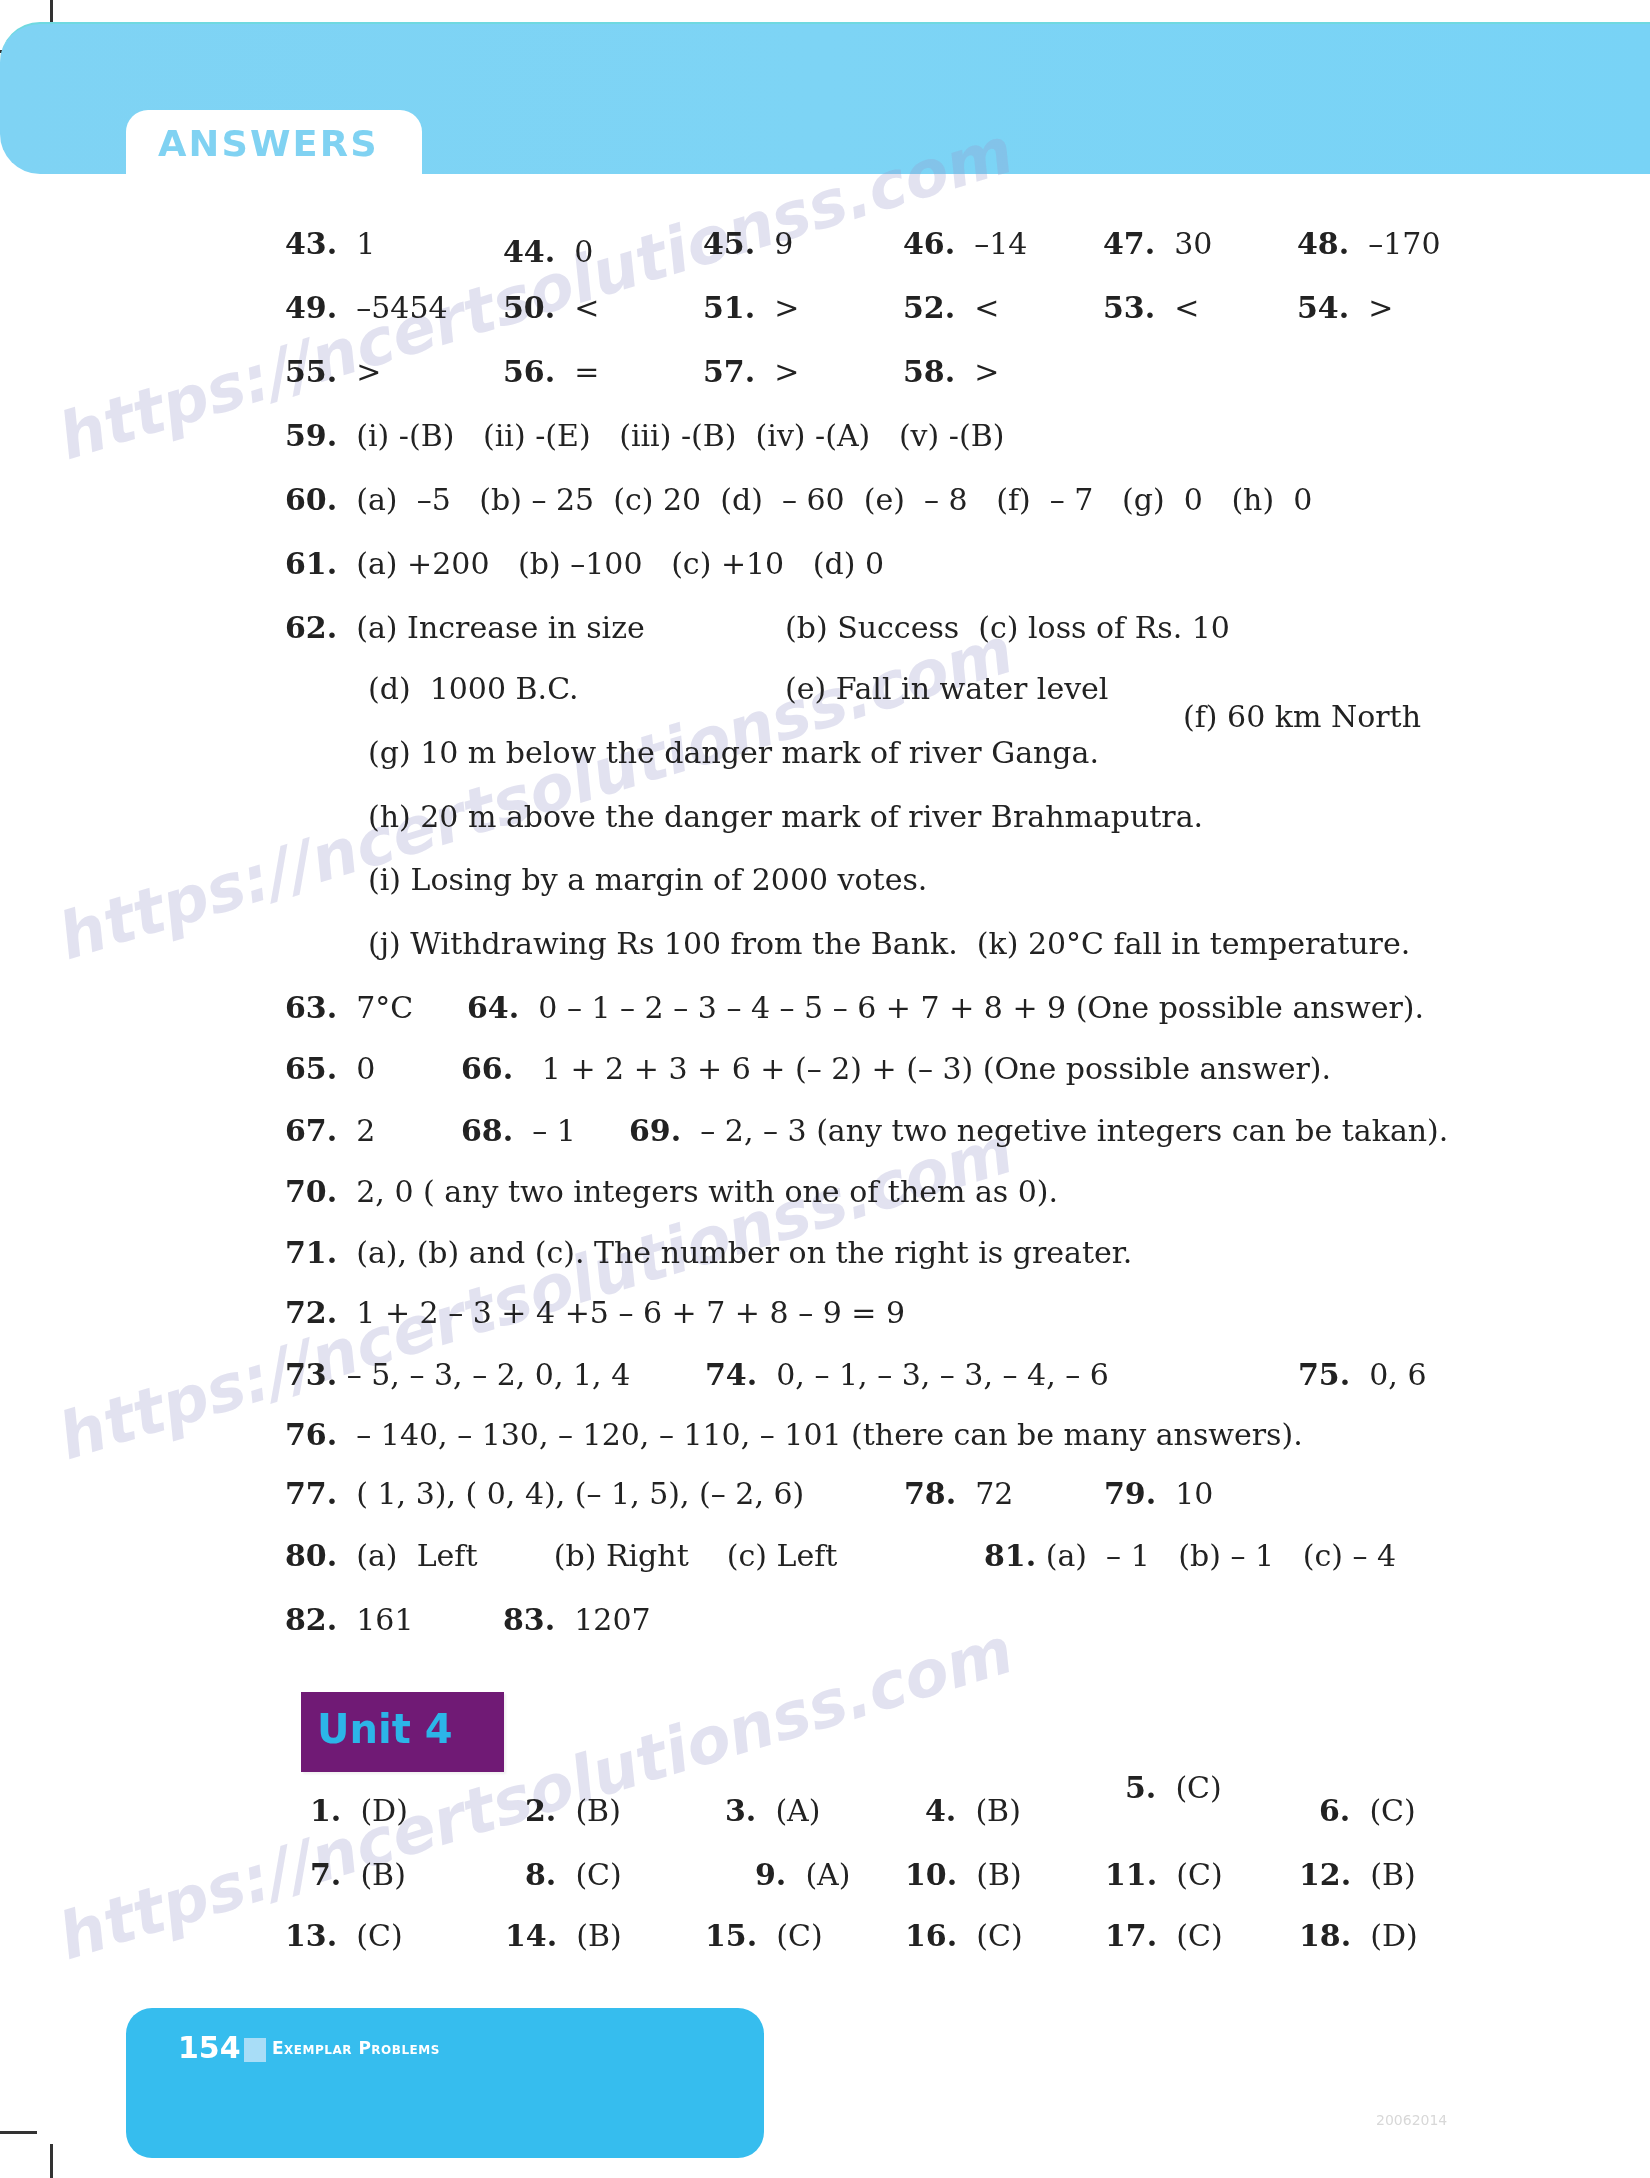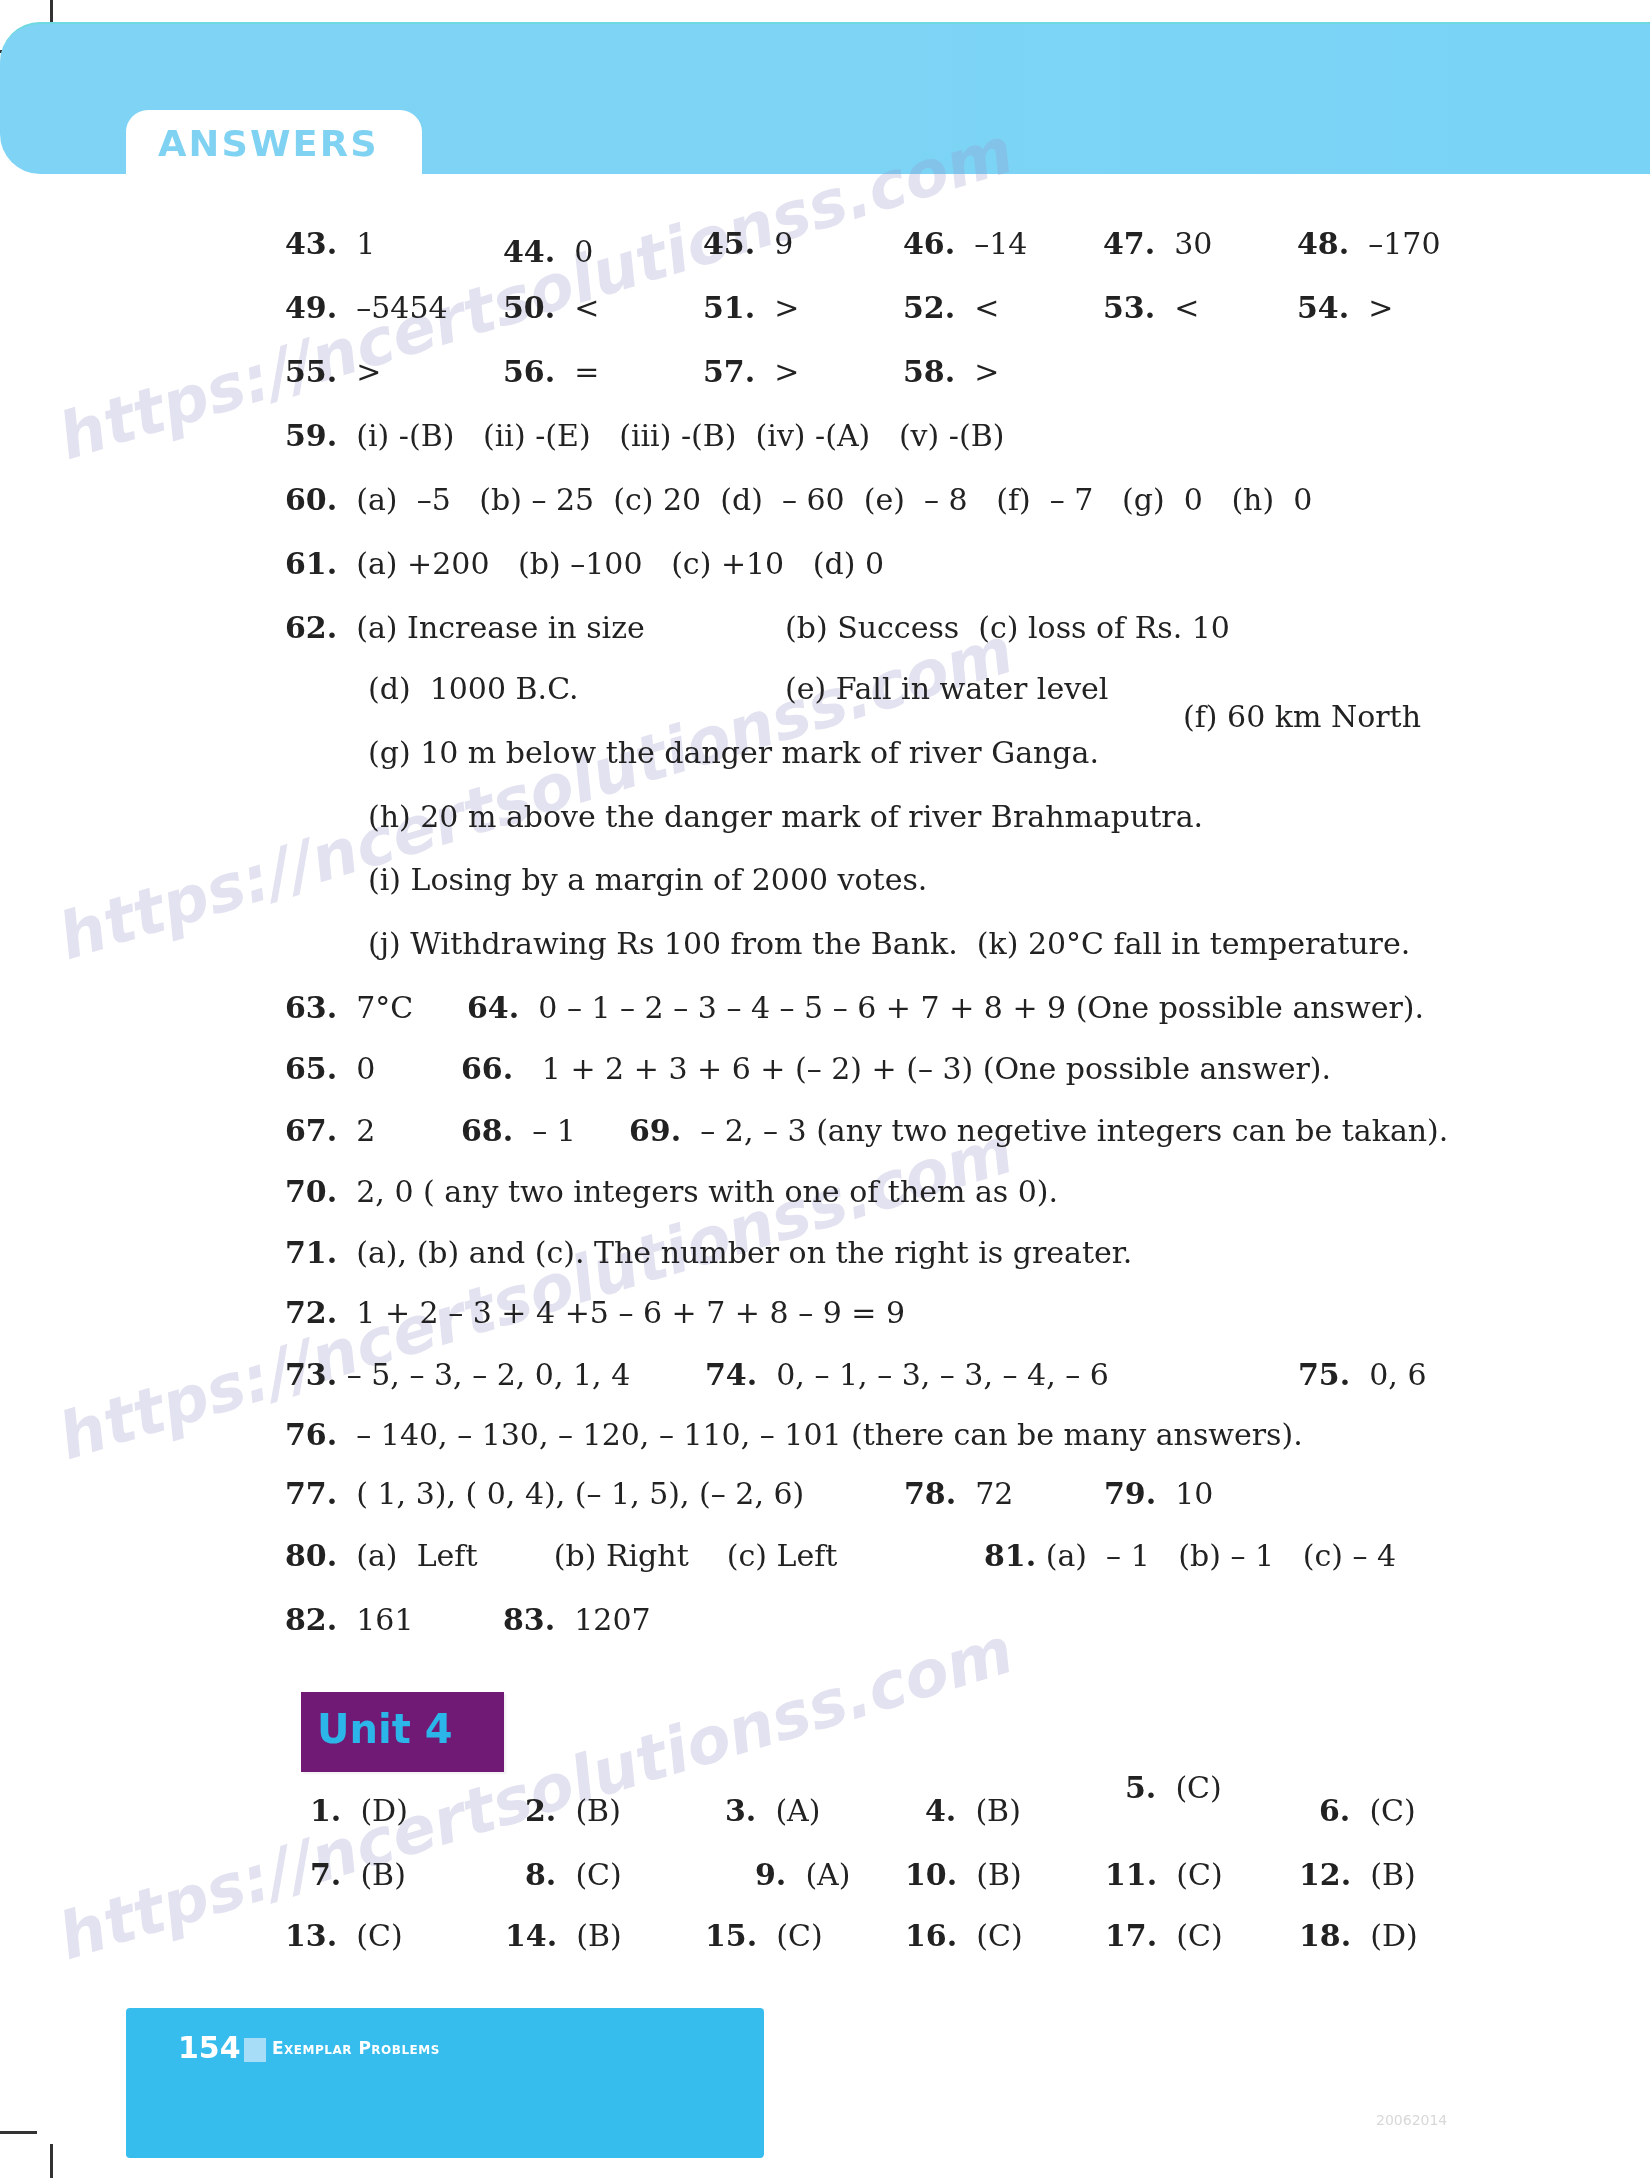--- a/index.html
+++ b/index.html
@@ -35,21 +35,21 @@
   .unit-box {
     position: absolute; left: 283px; top: 1692px; width: 203px; height: 80px;
     background: #701a75; box-shadow: 2px 2px 2px #f0f0f0; margin-left: 18px;
   }
   .unit-label {
     position: absolute; left: 16px; top: 14px;
     font-family: "DejaVu Sans", sans-serif; font-weight: bold; font-size: 40px; color: #2cb5e8;
   }
   .footer-box {
     position: absolute; left: 126px; top: 2008px; width: 638px; height: 150px;
-    background: #36bdee; border-radius: 4px;
+    background: #36bdee; border-radius: 26px;
   }
   .footer-page {
     position: absolute; left: 52px; top: 22px; font-family: "DejaVu Sans", sans-serif;
     font-weight: bold; font-size: 30px; color: #ffffff;
   }
   .footer-sq {
     position: absolute; left: 118px; top: 30px; width: 22px; height: 24px; background: #a8ddf7;
   }
   .footer-title {
     position: absolute; left: 146px; top: 30px; font-family: "DejaVu Sans", sans-serif;

